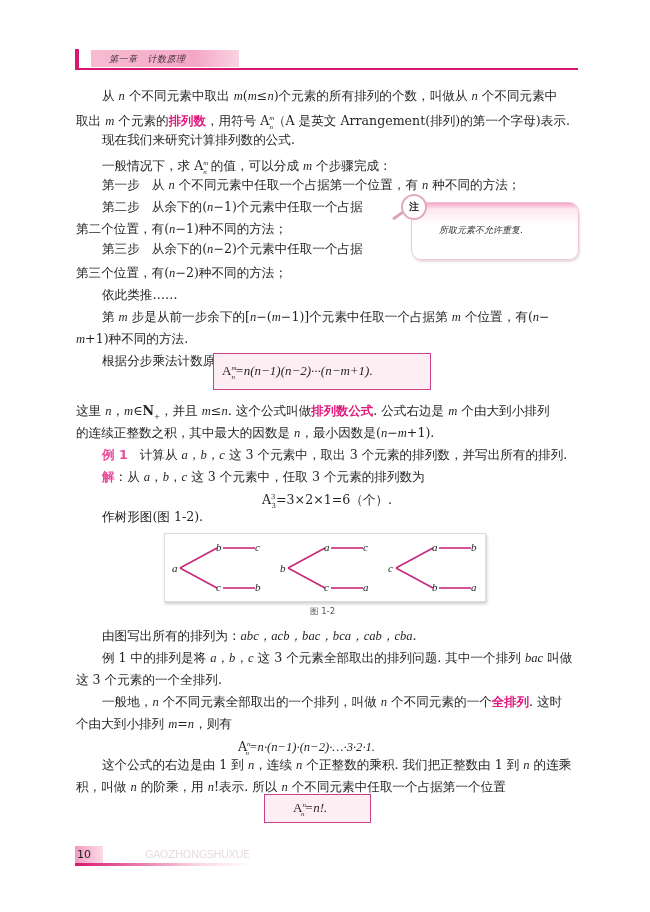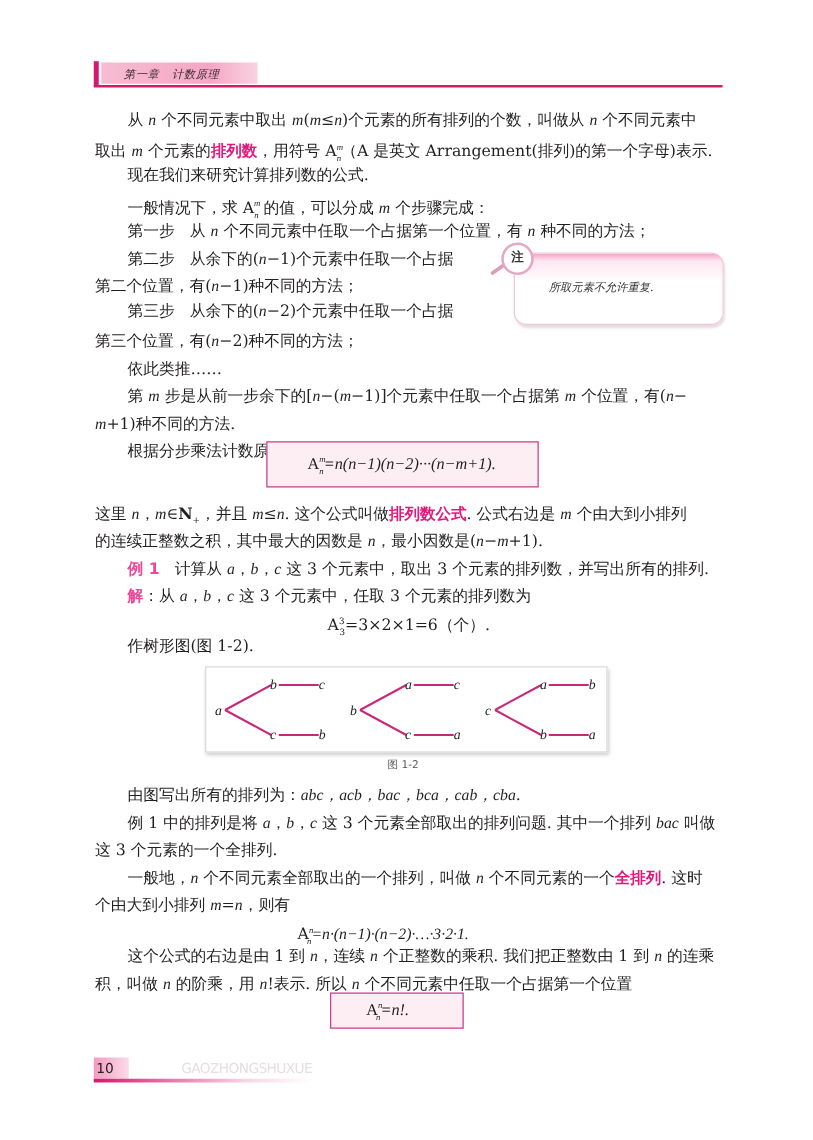--- a/index.html
+++ b/index.html
@@ -1,21 +1,21 @@
 <!DOCTYPE html>
 <html><head>
 <meta charset="utf-8">
 <style>
   html, body { margin: 0; padding: 0; background: #ffffff; }
   body { width: 650px; height: 912px; position: relative; overflow: hidden;
          font-family: "DejaVu Serif", "Liberation Serif", serif; color: #231f20; }
   .abs { position: absolute; }
   .header-bar { left: 75px; top: 49px; width: 503px; height: 20px; }
   .header-accent { position: absolute; left: 0; top: 0; width: 4px; height: 20px; background: #d6186e; }
-  .header-tab { position: absolute; left: 6px; top: 1px; width: 125px; height: 17px;
+  .header-tab { position: absolute; left: 16px; top: 1px; width: 148px; height: 17px;
                 background: linear-gradient(90deg, #f7bcd2, #f4a7c4 70%, #f9d3e2); }
   .header-title { position: absolute; left: 18px; top: 3px; font-size: 9px; color: #3a2a30; font-style: italic; letter-spacing: 0.5px; }
   .header-line { position: absolute; left: 0; top: 19px; width: 503px; height: 1.5px; background: #d6186e; }
 
   .line { position: absolute; font-size: 12.6px; line-height: 16px; white-space: nowrap; color: #231f20; }
   .ind { left: 102px; }
   .flush { left: 76px; }
   .i { font-style: italic; font-family: "Liberation Serif", serif; }
   .em { color: #e2197c; font-family: "DejaVu Sans", sans-serif; font-weight: bold; font-size: 12.4px; margin-top: 10px; }
   .lbl { color: #ec4899; font-family: "DejaVu Sans", sans-serif; font-weight: bold; }
@@ -81,21 +81,21 @@
 </div>
 
 <div class="line ind" style="top:287px">依此类推……</div>
 
 <div class="line ind" style="top:309px"><span>第 </span><span class="i">m</span><span> 步是从前一步余下的[</span><span class="i">n</span><span>−(</span><span class="i">m</span><span>−1)]个元素中任取一个占据第 </span><span class="i">m</span><span> 个位置，有(</span><span class="i">n</span><span>−</span></div>
 <div class="line flush" style="top:331px"><span class="i">m</span><span>+1)种不同的方法.</span></div>
 
 <div class="line ind" style="top:353px">根据分步乘法计数原理，得到公式</div>
 
 <div class="box" style="left:213px; top:353px; width:216px; height:35px;">
-  <div class="box-text" style="left:32px; top:9px;"><span>A</span><sup class="s i">m</sup><sub class="s i" style="margin-left:-5px">n</sub><span class="i">=n(n−1)(n−2)···(n−m+1).</span></div>
+  <div class="box-text" style="left:8px; top:9px;"><span>A</span><sup class="s i">m</sup><sub class="s i" style="margin-left:-5px">n</sub><span class="i">=n(n−1)(n−2)···(n−m+1).</span></div>
 </div>
 
 <div class="line flush" style="top:403px"><span>这里 </span><span class="i">n</span><span>，</span><span class="i">m</span><span>∈</span><b>N</b><sub class="s">+</sub><span>，并且 </span><span class="i">m</span><span>≤</span><span class="i">n</span><span>. 这个公式叫做</span><span class="em">排列数公式</span><span>. 公式右边是 </span><span class="i">m</span><span> 个由大到小排列</span></div>
 <div class="line flush" style="top:425px"><span>的连续正整数之积，其中最大的因数是 </span><span class="i">n</span><span>，最小因数是(</span><span class="i">n</span><span>−</span><span class="i">m</span><span>+1).</span></div>
 
 <div class="line ind" style="top:447px"><span class="lbl">例 1</span>&nbsp;&nbsp;&nbsp;<span>计算从 </span><span class="i">a</span><span>，</span><span class="i">b</span><span>，</span><span class="i">c</span><span> 这 3 个元素中，取出 3 个元素的排列数，并写出所有的排列.</span></div>
 
 <div class="line ind" style="top:469px"><span class="lbl">解</span><span>：从 </span><span class="i">a</span><span>，</span><span class="i">b</span><span>，</span><span class="i">c</span><span> 这 3 个元素中，任取 3 个元素的排列数为</span></div>
 
 <div class="line" style="left:262px; top:489px"><span>A</span><sup class="s">3</sup><sub class="s" style="margin-left:-4px">3</sub><span>=3×2×1=6（个）.</span></div>

